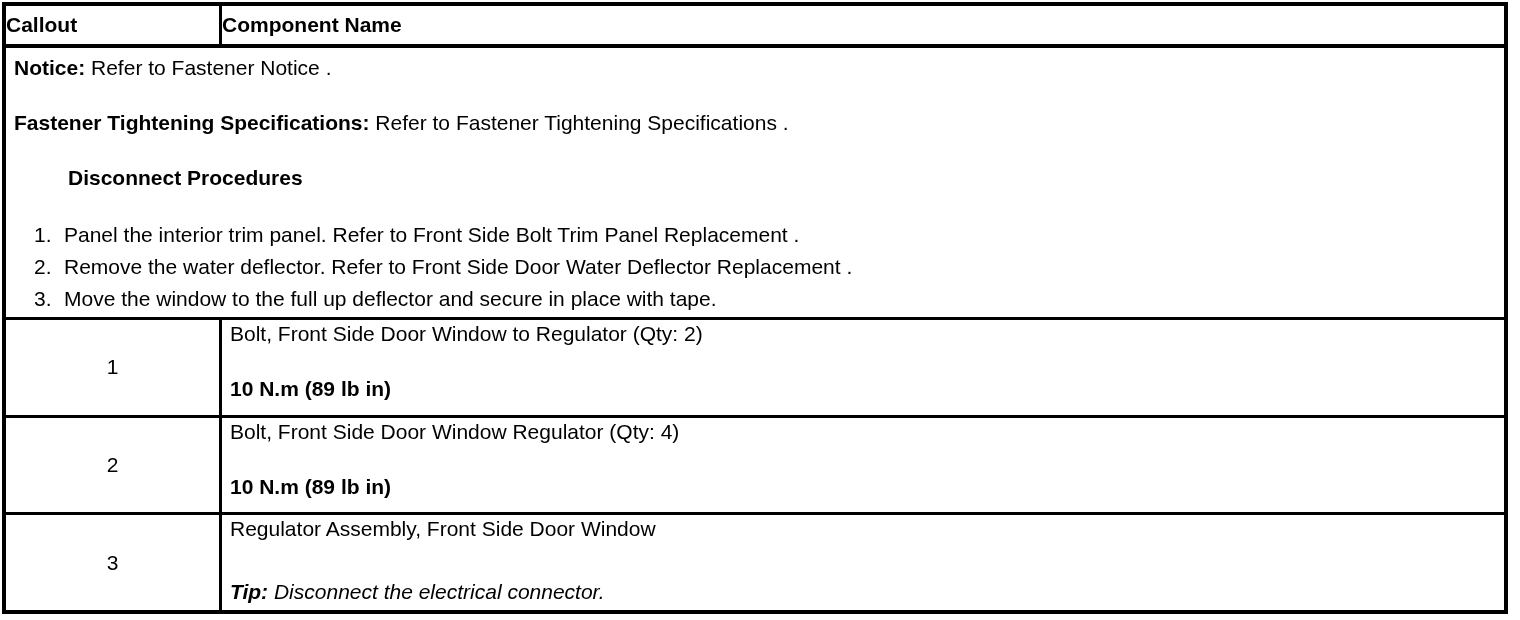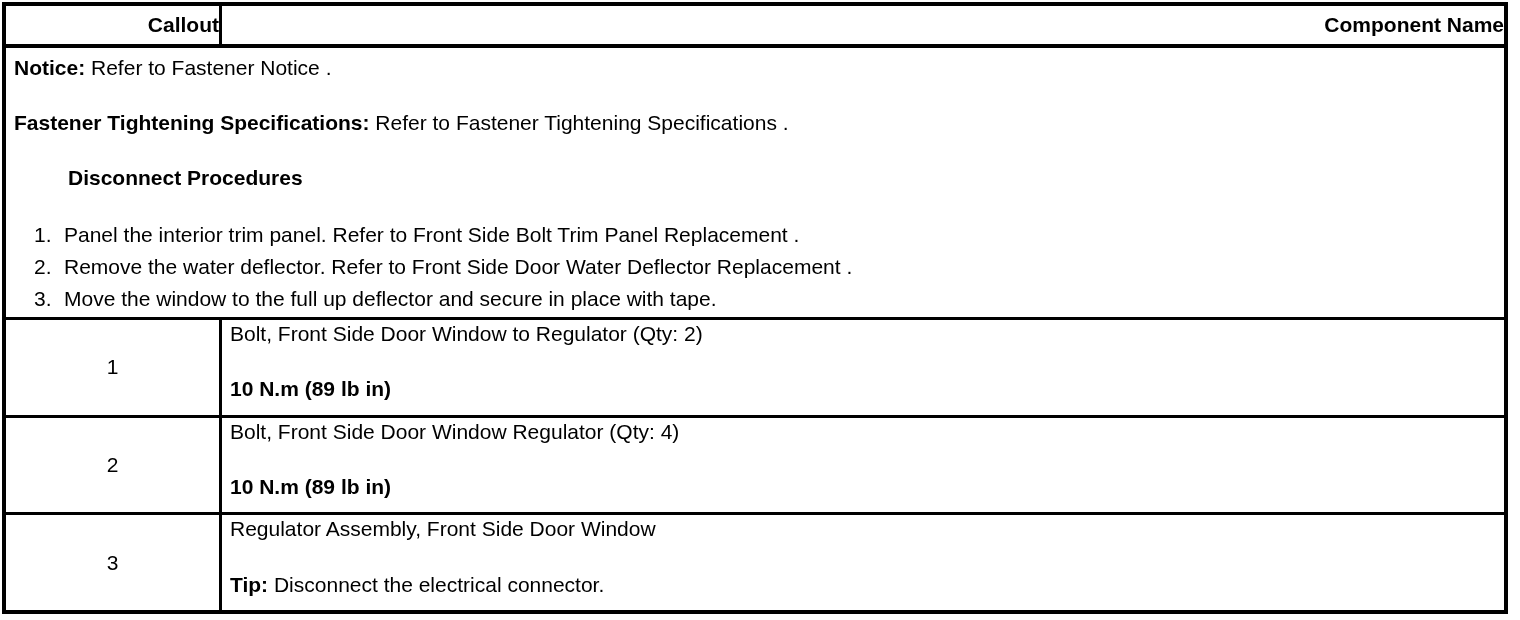--- a/index.html
+++ b/index.html
@@ -25,21 +25,21 @@
   }
   .header-row {
     flex: none;
     height: 42px;
     display: flex;
     border-bottom: 4px solid #000000;
   }
   .hcell {
     display: flex;
     align-items: center;
-    justify-content: flex-end;
+    justify-content: flex-start;
     font-weight: bold;
   }
   .h-callout { width: 216px; flex: none; border-right: 3px solid #000000; }
   .h-comp { flex: 1 1 auto; }
   .notice {
     flex: none;
     height: 272px;
     border-bottom: 3px solid #000000;
     padding: 6px 0 0 8px;
     line-height: 28px;
@@ -63,21 +63,21 @@
     display: flex;
     align-items: center;
     justify-content: center;
   }
   .d-comp {
     flex: 1 1 auto;
     padding: 0 10px 0 8px;
     line-height: 28px;
   }
   .spec { font-weight: bold; margin-top: 27px; }
-  .tipline { margin-top: 28px; }
+  .tipline { margin-top: 35px; font-style: italic; }
   b, .bold { font-weight: bold; }
   .ref { color: #000000; text-decoration: none; }
 </style>
 </head>
 <body>
 
 <div class="sheet">
   <div class="tbl">
 
     <div class="header-row">

